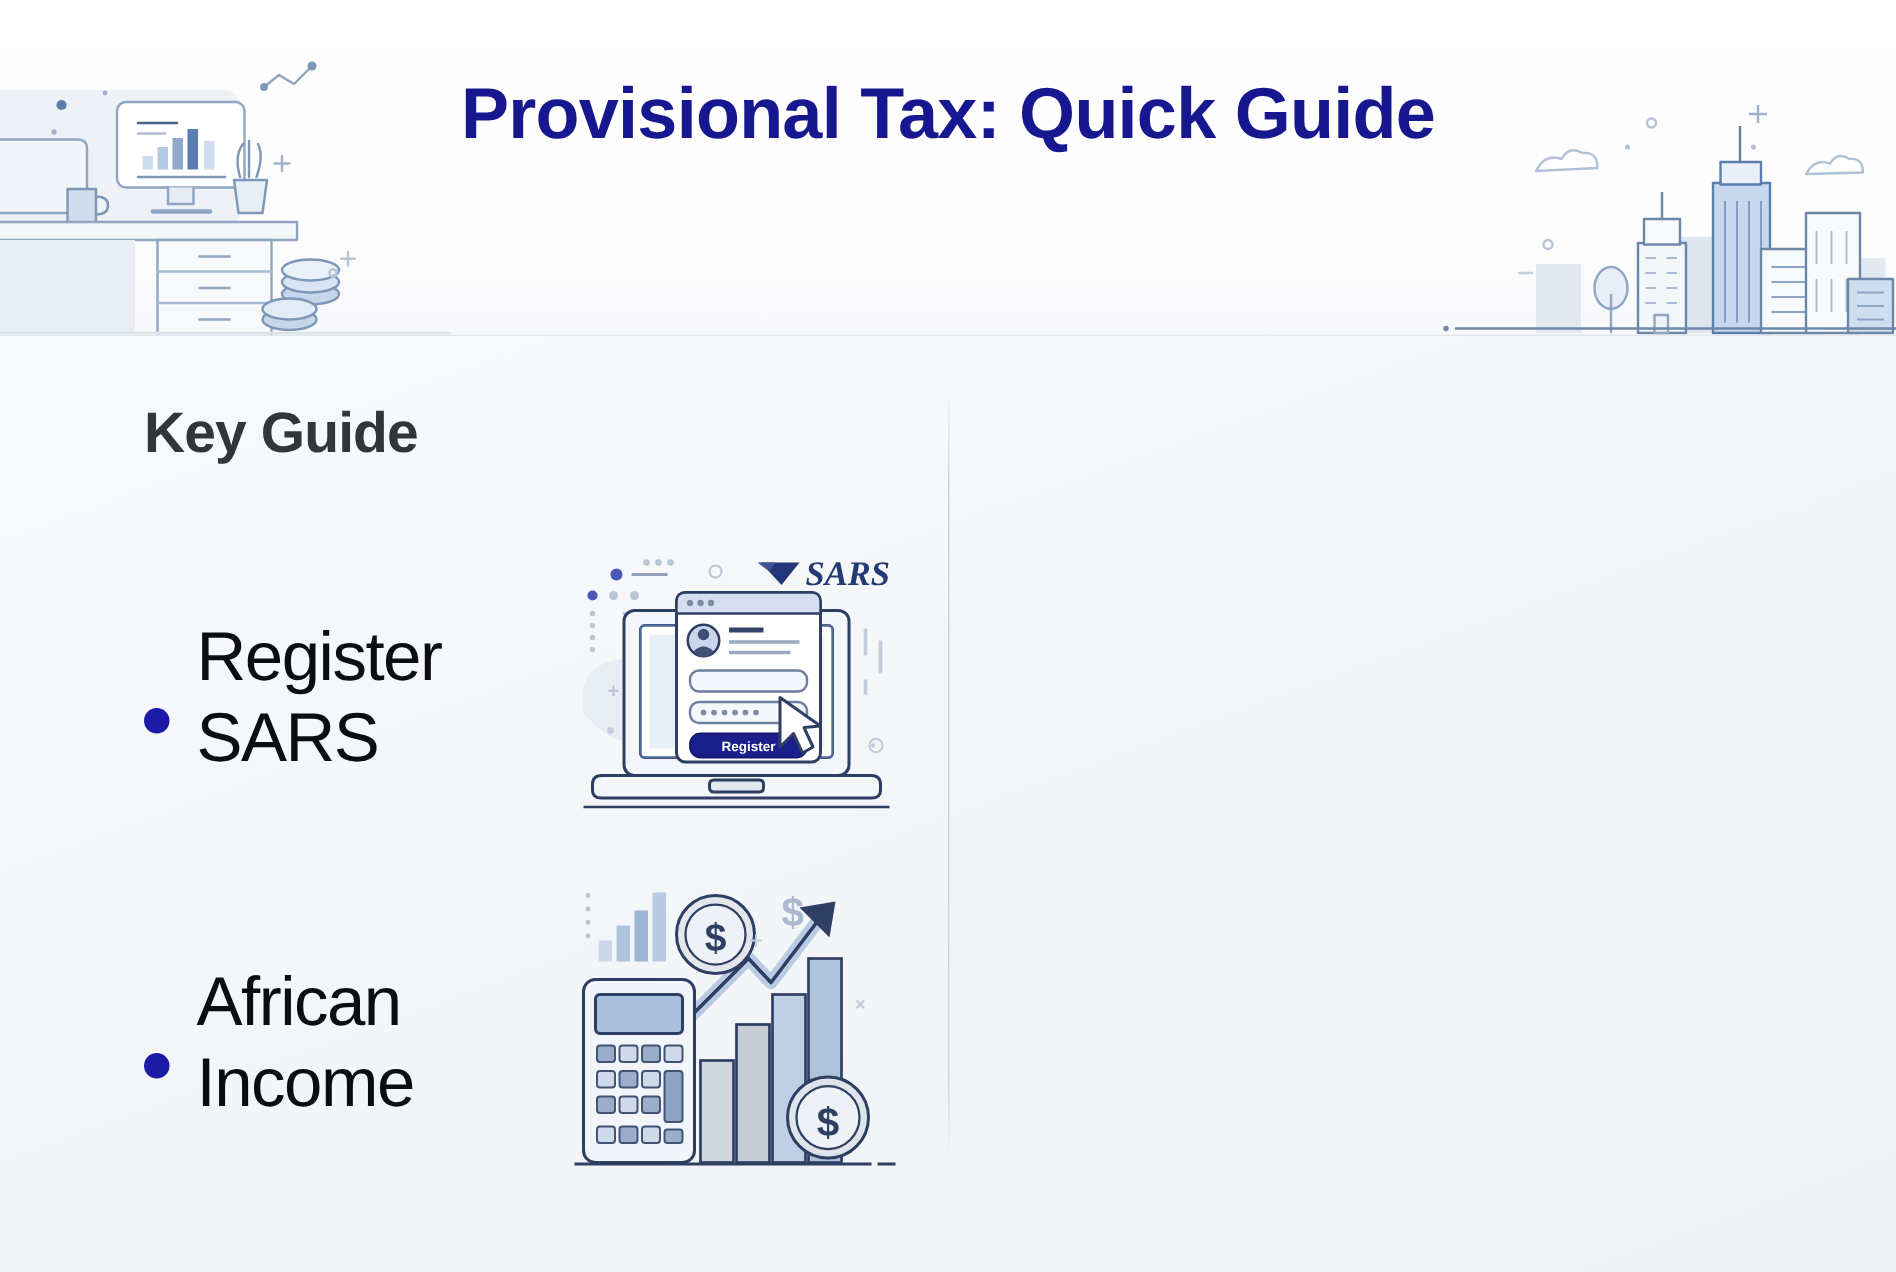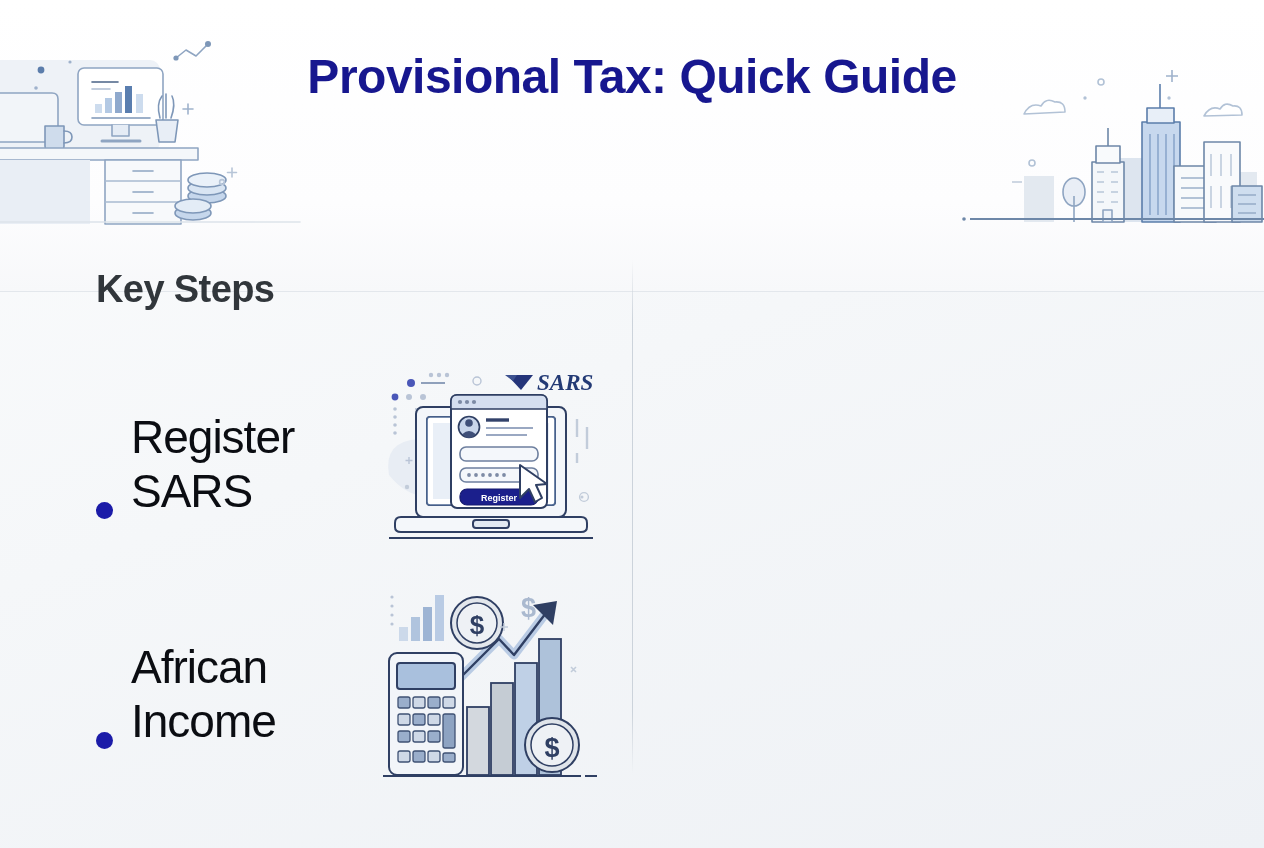--- a/index.html
+++ b/index.html
@@ -13,21 +13,21 @@
 
   #poster {
     position:relative;
     width:1264px; height:848px;
     background:linear-gradient(160deg,#fbfcfd 0%,#f5f7f9 45%,#eef1f5 100%);
   }
 
   
   #header {
     position:absolute; left:0; top:0;
-    width:1264px; height:292px;
+    width:1264px; height:224px;
     background:linear-gradient(180deg,#ffffff 0%,#fdfdfe 70%,#f7f8fa 100%);
     border-bottom:1px solid #e3e7ec;
     overflow:hidden;
   }
   .hdr-art { position:absolute; top:0; }
   .hdr-art.left  { left:0;  width:300px; height:224px; }
   .hdr-art.right { right:0; width:300px; height:224px; }
 
   #header-text {
     position:absolute; left:0; right:0; top:52px;
@@ -75,21 +75,21 @@
     letter-spacing:-0.6px;
   }
   .column.left  .col-heading { left:96px; }
 
   
   .row { position:absolute; display:flex; align-items:center; }
   .row.left  { left:96px;  width:510px; }
   .row.r1 { top:128px; height:210px; }
   .row.r2 { top:358px; height:210px; }
 
-  .bullet-block { display:flex; align-items:flex-end; flex:0 0 auto;margin-top:16px; }
+  .bullet-block { display:flex; align-items:center; flex:0 0 auto;margin-top:16px; }
   .bullet-dot {
     width:17px; height:17px; border-radius:50%;
     background:#1b1ba8;
     flex:0 0 auto;
   }
   .row.r1.left  .bullet-dot { margin-top:30px; }
   .row.r2.left  .bullet-dot { margin-top:30px; }
 
   .bullet-text {
     margin-left:18px;
@@ -249,21 +249,21 @@
     <div id="header-text">
       <div id="poster-title">Provisional Tax: Quick Guide</div>
     </div>
   </div>
 
   <div id="body-area">
 
     <div id="divider"></div>
 
     <div class="column left">
-      <div class="col-heading">Key Steps</div>
+      <div class="col-heading">Key Guide</div>
 
       <div class="row left r1">
         <div class="bullet-block">
           <div class="bullet-dot"></div>
           <div class="bullet-text">Register SARS</div>
         </div>
         <div class="row-art">
           <svg viewBox="0 0 226 200" width="226" height="200">
 
             <path d="M8 118 q-6 -34 30 -36 q34 -2 40 16 q6 22 -14 34 q-30 18 -56 -14 z" fill="#e8edf4"></path>

